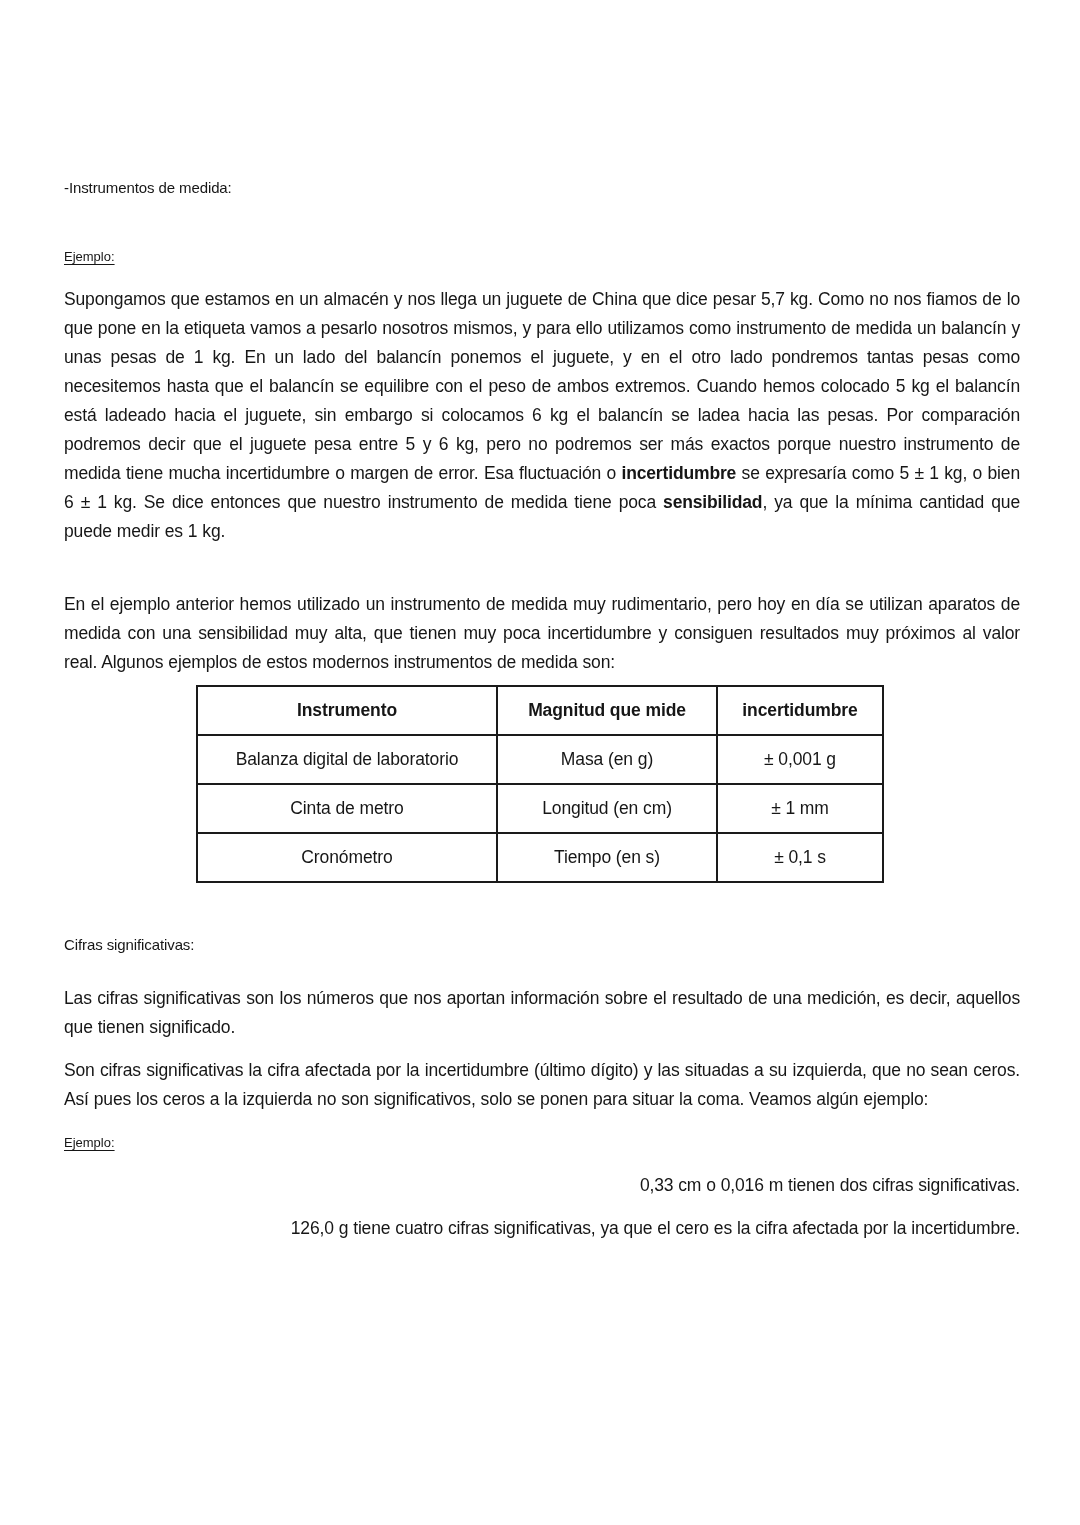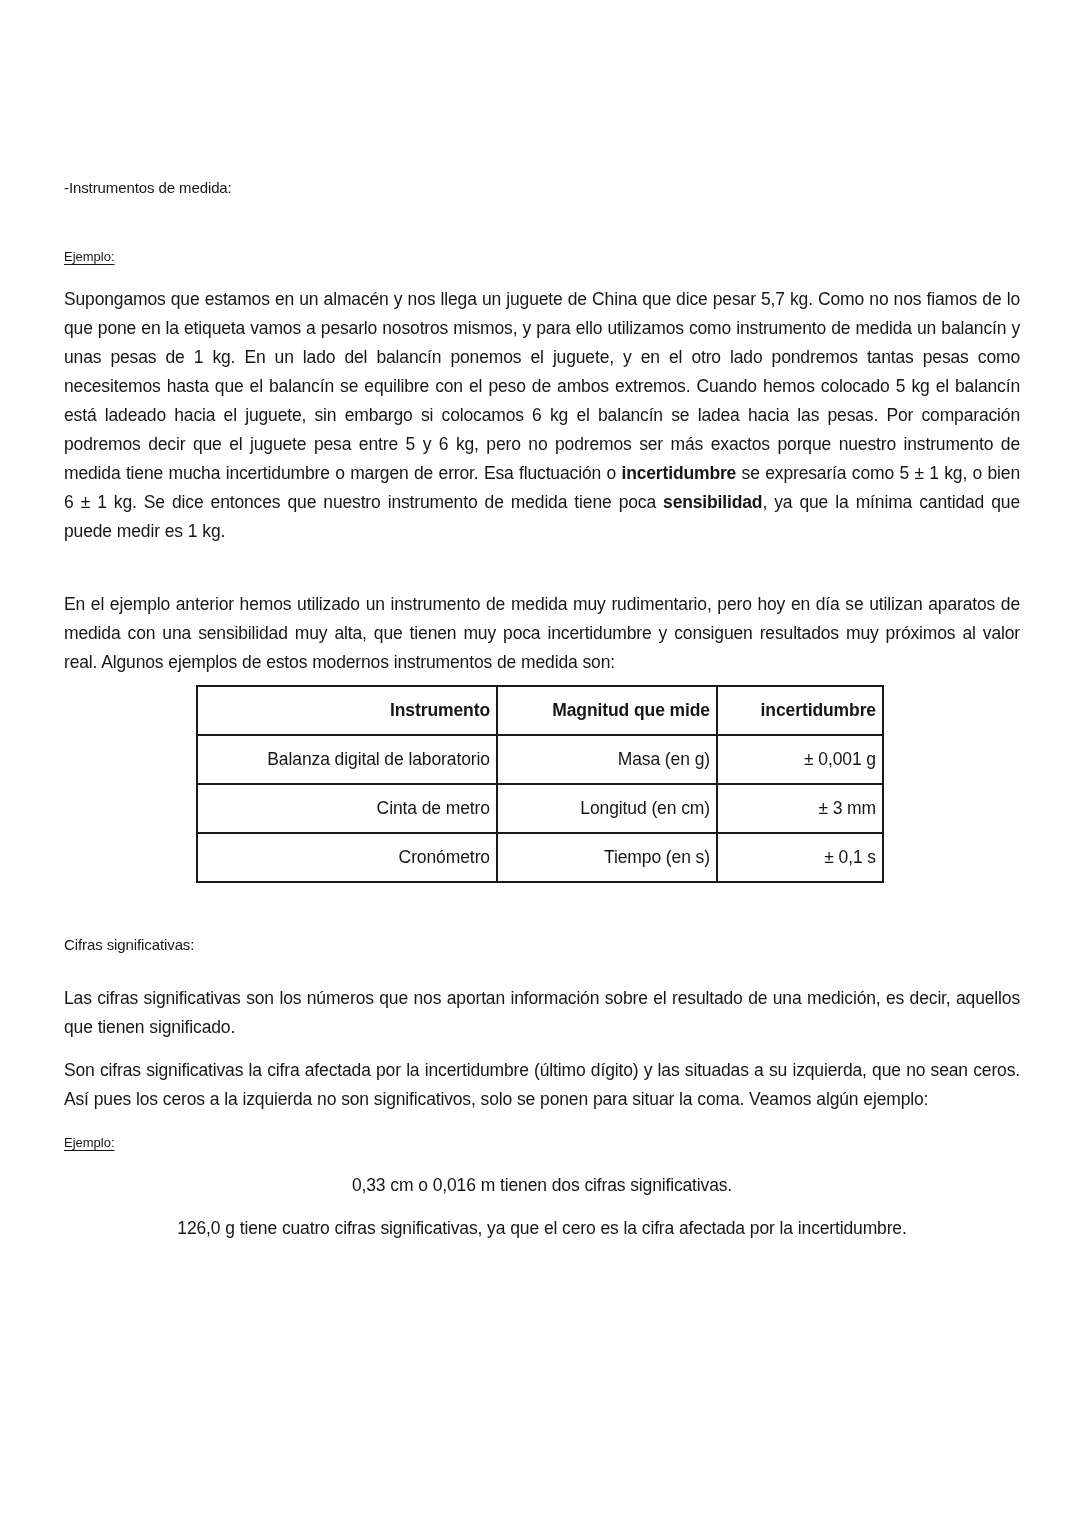--- a/index.html
+++ b/index.html
@@ -28,21 +28,21 @@
     letter-spacing: -0.1px;
   }
   p.para {
     font-size: 17.5px;
     line-height: 29px;
     text-align: justify;
     margin: 0;
     letter-spacing: -0.15px;
     word-spacing: 0.2px;
   }
-  p.para.ragged { text-align: center; }
+  p.para.ragged { text-align: right; }
   .underline-label {
     font-size: 13px;
     line-height: 29px;
     text-decoration: underline;
     text-underline-offset: 3px;
     margin: 0;
     display: inline-block;
   }
   .gap-sm { height: 14px; }
   .gap-md { height: 30px; }
@@ -58,21 +58,21 @@
   }
   table.instr-table {
     border-collapse: collapse;
     width: 686px;
     table-layout: fixed;
   }
   table.instr-table td,
   table.instr-table th {
     border: 2px solid #1a1a1a;
     height: 49px;
-    text-align: right;
+    text-align: center;
     vertical-align: middle;
     font-size: 17.5px;
     font-weight: normal;
     padding: 2px 6px;
     letter-spacing: -0.1px;
   }
   table.instr-table thead th { font-weight: bold; }
   col.c1 { width: 300px; }
   col.c2 { width: 220px; }
   col.c3 { width: 166px; }
@@ -116,21 +116,21 @@
         </thead>
         <tbody>
           <tr>
             <td>Balanza digital de laboratorio</td>
             <td>Masa (en g)</td>
             <td>± 0,001 g</td>
           </tr>
           <tr>
             <td>Cinta de metro</td>
             <td>Longitud (en cm)</td>
-            <td>± 3 mm</td>
+            <td>± 1 mm</td>
           </tr>
           <tr>
             <td>Cronómetro</td>
             <td>Tiempo (en s)</td>
             <td>± 0,1 s</td>
           </tr>
         </tbody>
       </table>
     </div>
 

